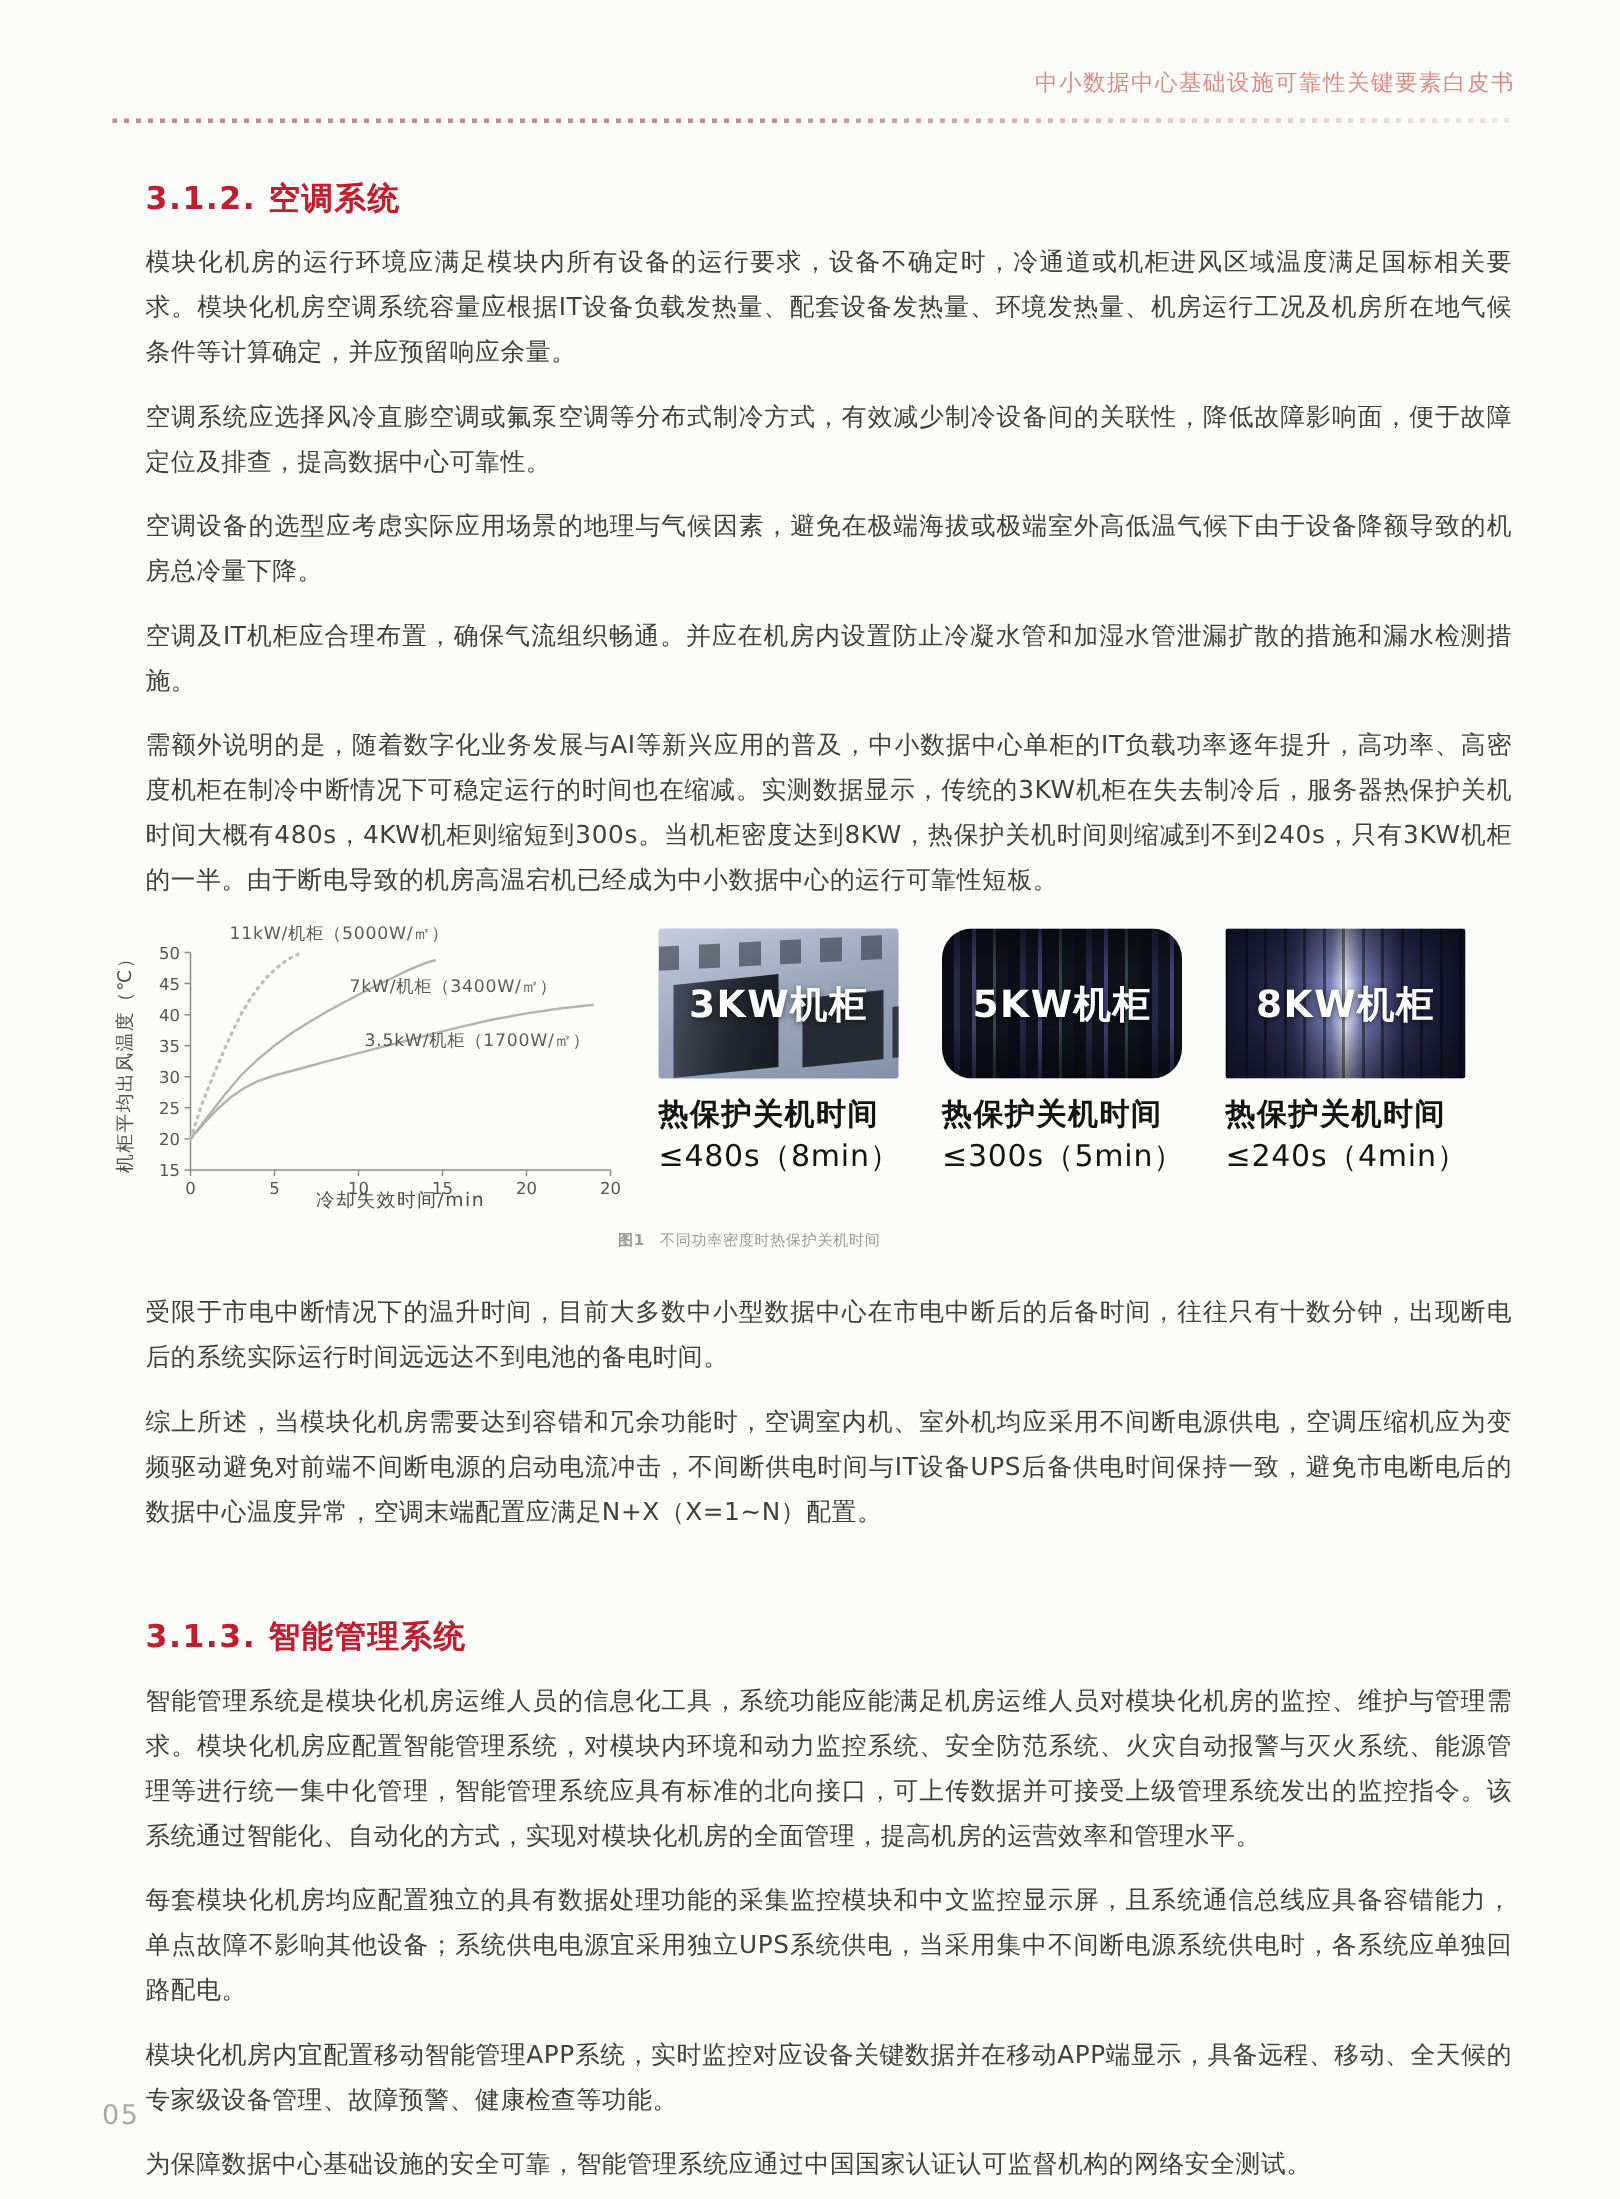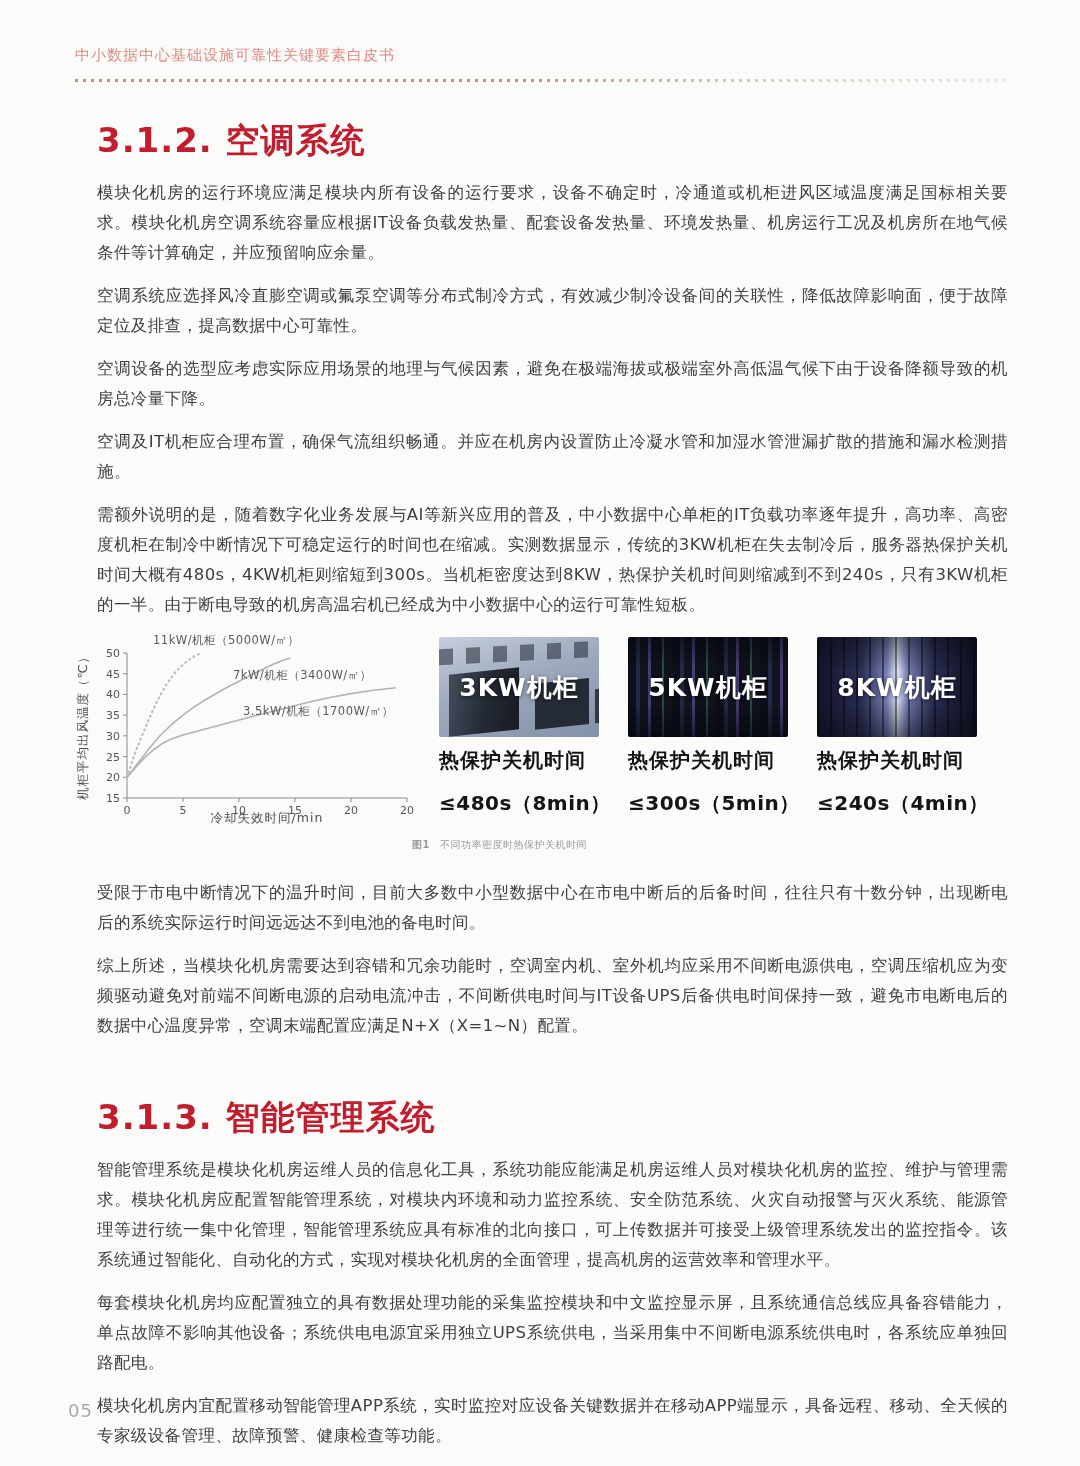--- a/index.html
+++ b/index.html
@@ -2,33 +2,33 @@
 <html><head>
 <meta charset="utf-8">
 <style>
   html,body{margin:0;padding:0;}
   body{
     width:1080px;height:1466px;
     background:#fbfbf9;
     font-family:"DejaVu Sans","Liberation Sans",sans-serif;
     overflow:hidden;position:relative;
   }
-  .page-header{padding:46px 70px 0 75px;}
+  .page-header{padding:46px 70px 0 75px;text-align:right;}
   .header-title{font-size:15px;letter-spacing:1px;}
   .header-rule{
     position:relative;margin-top:14px;height:3px;
     background:repeating-linear-gradient(90deg,#b98e8a 0 3px,transparent 3px 8px);
   }
   .header-rule::after{
     content:"";position:absolute;inset:0;
     background:linear-gradient(90deg,transparent 45%,rgba(251,251,249,.55) 75%,rgba(251,251,249,.8) 100%);
   }
   .content{padding:0 72px 0 97px;}
   h2.sec{
-    font-size:34px;font-weight:bold;margin:36px 0 14px 0;letter-spacing:1px;
+    font-size:21px;font-weight:bold;margin:36px 0 14px 0;letter-spacing:1px;
   }
   h2.sec2{margin-top:54px;}
   p.body-p{
     font-size:16.5px;line-height:1.82;margin:0 0 13px 0;
     text-align:justify;letter-spacing:.4px;
   }
   
   .figure-wrap{margin:10px 0 6px 0;}
   .figure-row{display:flex;align-items:flex-start;}
   .chart-box{width:340px;flex:0 0 340px;margin-left:-22px;}
@@ -56,27 +56,27 @@
     transform:skewY(-6deg);
     box-shadow:78px 10px 0 -8px #262c36,132px 16px 0 -14px #323944;
   }
   .rack-0::after{
     content:"";position:absolute;left:0;top:8px;width:100%;height:16px;
     background:repeating-linear-gradient(90deg,rgba(35,41,52,.85) 0 14px,transparent 14px 27px);
     transform:skewY(-3deg);opacity:.65;
   }
   .rack-1{background:
     linear-gradient(180deg,rgba(5,6,12,.55),rgba(5,6,12,0) 30%,rgba(5,6,12,0) 65%,rgba(5,6,12,.6)),
-    repeating-linear-gradient(90deg,#0c0e18 0 8px,#232946 8px 12px,#11131f 12px 20px,#453f73 20px 23px,#0e101b 23px 34px,#2b4a46 34px 36px,#10121d 36px 44px);}
+    repeating-linear-gradient(90deg,#0c0e18 0 8px,#232946 8px 12px,#11131f 12px 20px,#453f73 20px 23px,#0e101b 23px 34px,#2b4a46 34px 36px,#10121d 36px 44px); border-radius: 20px;}
   .rack-2{background:
     linear-gradient(180deg,rgba(8,9,18,.5),rgba(8,9,18,0) 35%,rgba(8,9,18,0) 60%,rgba(10,11,20,.55)),
     repeating-linear-gradient(90deg,rgba(0,0,0,.45) 0 2px,rgba(255,255,255,0) 2px 13px),
     linear-gradient(90deg,#12142a 0%,#2c2f55 28%,#7d85bb 44%,#e6e9f8 50%,#7d85bb 56%,#2c2f55 72%,#0d0f20 100%);}
   .rack-cap1{margin-top:10px;font-size:20px;font-weight:bold;color:#141414;letter-spacing:1px;}
-  .rack-cap2{margin-top:16px;font-size:20px;font-weight:bold;color:#141414;letter-spacing:.5px;}
+  .rack-cap2{margin-top:1px;font-size:20px;font-weight:normal;color:#141414;letter-spacing:.5px;}
   .fig-caption{
     margin:6px 0 26px 315px;font-size:10px;letter-spacing:.5px;
   }
   .fig-caption .lbl{font-weight:bold;margin-right:10px;}
   .page-number{
     position:absolute;left:68px;top:1400px;font-size:18px;color:#a9a9a9;letter-spacing:1px;
   }
 </style>
 </head>
 <body>

